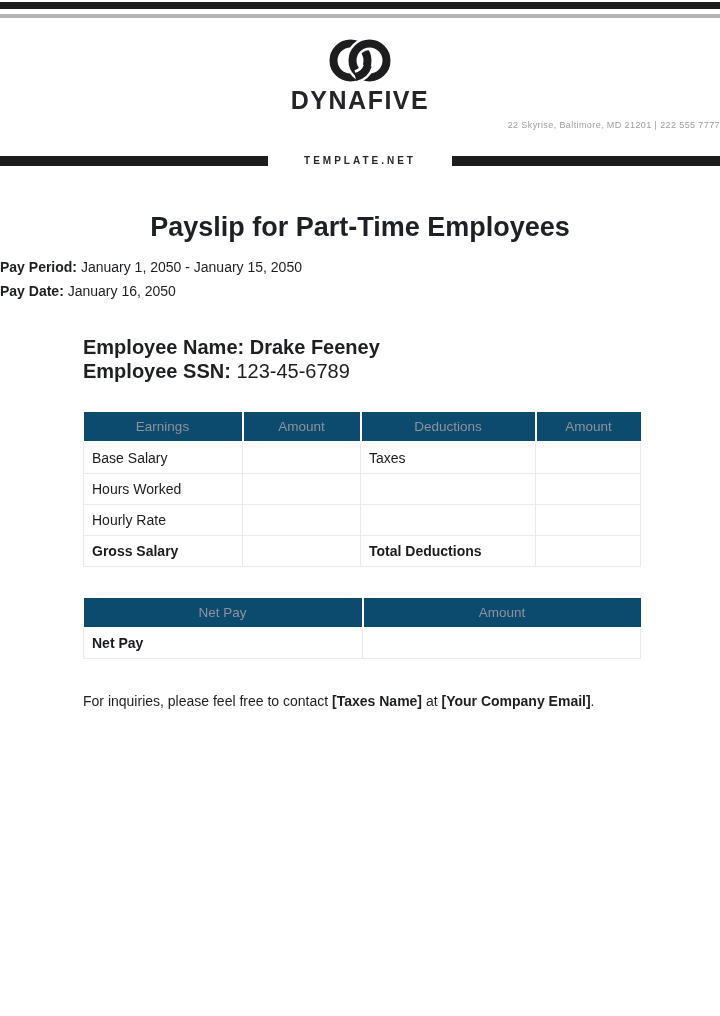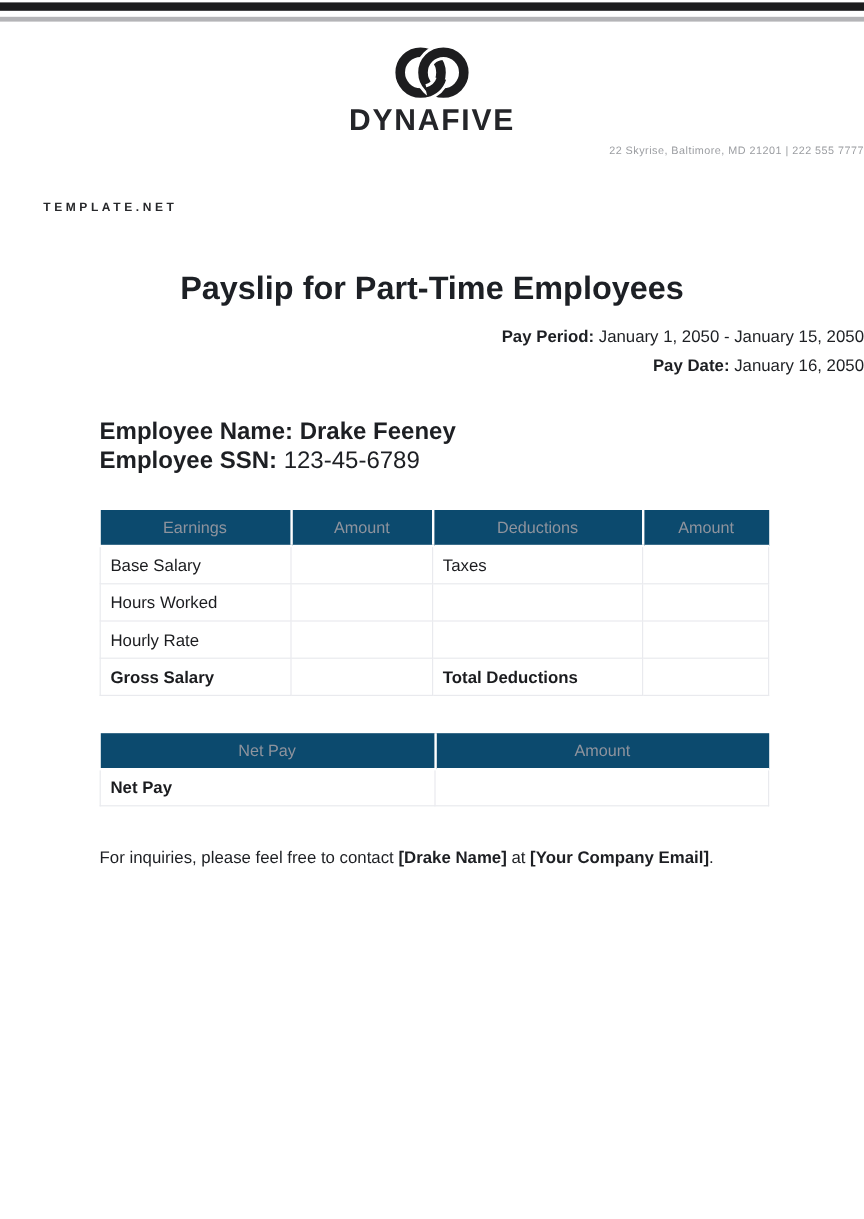--- a/index.html
+++ b/index.html
@@ -31,44 +31,43 @@
   .company-address {
     margin-top: 5px;
     font-size: 9px;
     letter-spacing: 0.4px;
     color: #9b9da1;
     text-align: right;
   }
 
   
   .brand-divider {
-    margin-top: 38px;
+    margin-top: 25px;
     display: flex;
-    align-items: flex-start;
-    flex-direction: column;
+    align-items: flex-end;
   }
   .brand-bar { flex: 1; height: 10px; background: #1d1d20; }
   .brand-label {
     margin: 0 36px;
     font-size: 10px;
     font-weight: 700;
     letter-spacing: 3px;
     color: #27282b;
     white-space: nowrap;
   }
 
   
   .doc-title {
     margin-top: 46px;
     text-align: center;
     font-size: 27px;
     font-weight: 700;
     color: #1d2025;
   }
-  .pay-line { text-align: right; font-size: 14px; color: #1d1f23; }
+  .pay-line { text-align: left; font-size: 14px; color: #1d1f23; }
   .pay-period { margin-top: 16px; }
   .pay-date   { margin-top: 8px; }
   .b { font-weight: 700; }
 
   
   .employee-info {
     margin: 36px 0 0 83px;
     font-size: 20px;
     line-height: 24px;
   }
@@ -205,13 +204,13 @@
     </tr>
   </thead>
   <tbody>
     <tr class="bold-row">
       <td>Net Pay</td>
       <td></td>
     </tr>
   </tbody>
 </table>
 
-<div class="footer-note"><span>For inquiries, please feel free to contact </span><span class="b">[Drake Name]</span><span> at </span><span class="b">[Your Company Email]</span><span>.</span></div>
+<div class="footer-note"><span>For inquiries, please feel free to contact </span><span class="b">[Taxes Name]</span><span> at </span><span class="b">[Your Company Email]</span><span>.</span></div>
 
 </body></html>

